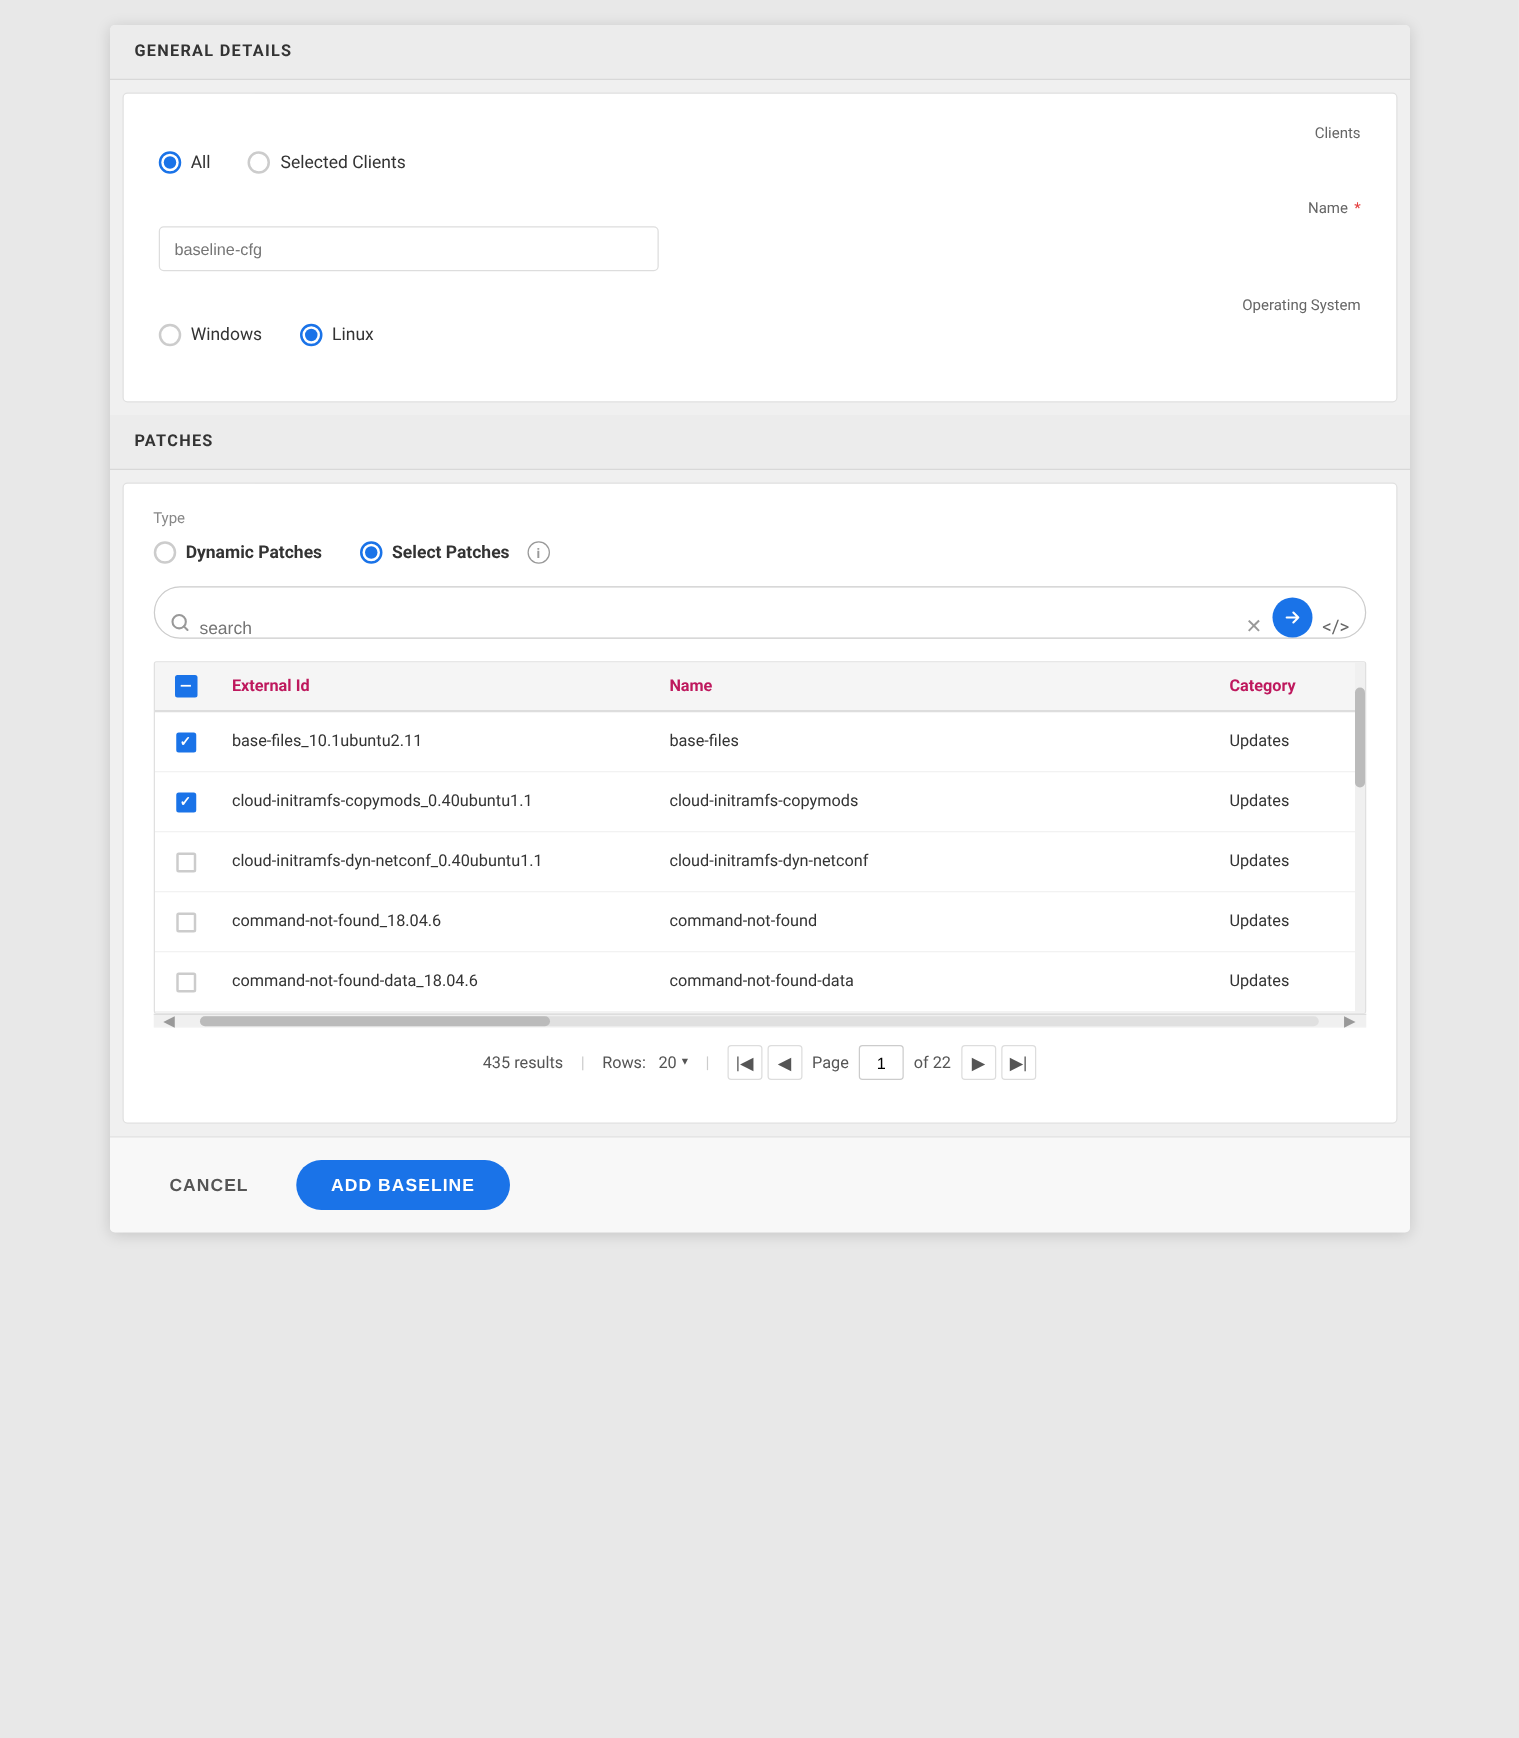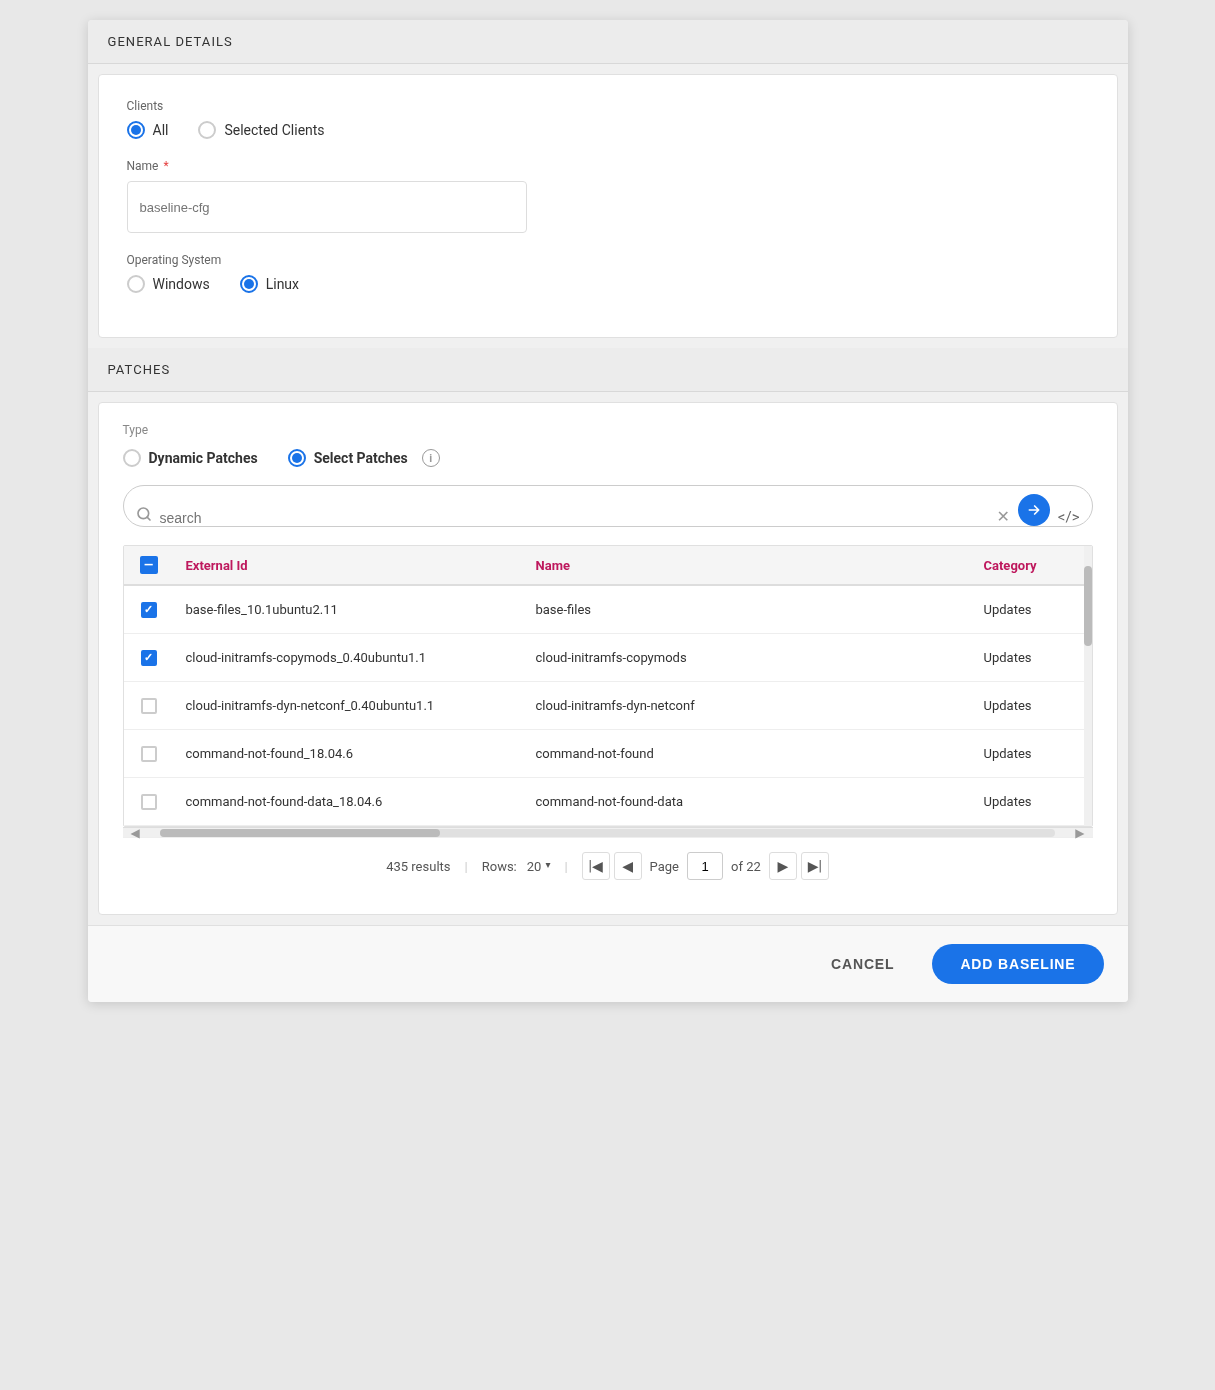--- a/index.html
+++ b/index.html
@@ -17,38 +17,39 @@
       background: #f0f0f0;
       width: 1040px;
       border-radius: 4px;
       overflow: hidden;
       box-shadow: 0 2px 12px rgba(0,0,0,0.15);
     }
     .section-header {
       background: #ececec;
       padding: 14px 20px;
       font-size: 13px;
-      font-weight: 400;
+      font-weight: 700;
       letter-spacing: 0.08em;
       color: #333;
       border-bottom: 1px solid #d8d8d8;
     }
     .section-wrapper {
       background: #fff;
       margin: 10px;
       border-radius: 4px;
       border: 1px solid #e0e0e0;
       padding: 24px 28px;
     }
 
     
     .field-label {
       font-size: 12px;
       color: #666;
       margin-bottom: 8px;
+      text-align: right;
     }
     .required-star {
       color: #e53e3e;
       margin-left: 2px;
     }
     .radio-group {
       display: flex;
       align-items: center;
       gap: 30px;
       margin-bottom: 20px;
@@ -76,21 +77,21 @@
     }
     .radio-circle.selected::after {
       content: '';
       width: 10px;
       height: 10px;
       border-radius: 50%;
       background: #1a73e8;
     }
     .text-input {
       width: 400px;
-      height: 52px;
+      height: 36px;
       border: 1px solid #ddd;
       border-radius: 4px;
       padding: 0 12px;
       font-size: 13px;
       color: #999;
       outline: none;
     }
 
     
     .patches-wrapper {
@@ -328,21 +329,21 @@
       border: 1px solid #ccc;
       border-radius: 3px;
       text-align: center;
       font-size: 13px;
       outline: none;
     }
 
     
     .modal-footer {
       display: flex;
-      justify-content: flex-end;
+      justify-content: flex-start;
       align-items: center;
       padding: 18px 24px;
       background: #f8f8f8;
       border-top: 1px solid #e0e0e0;
       gap: 14px;
     }
     .btn-cancel {
       background: transparent;
       border: none;
       font-size: 14px;

